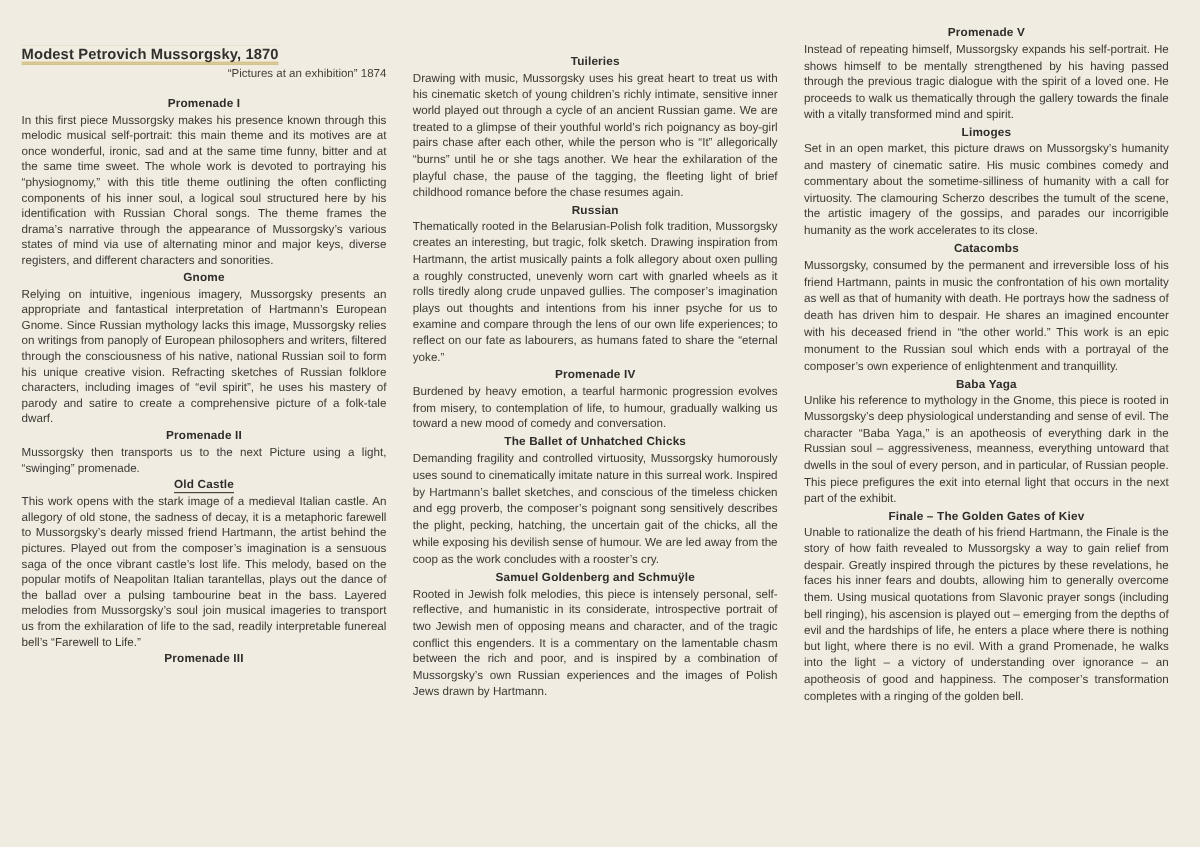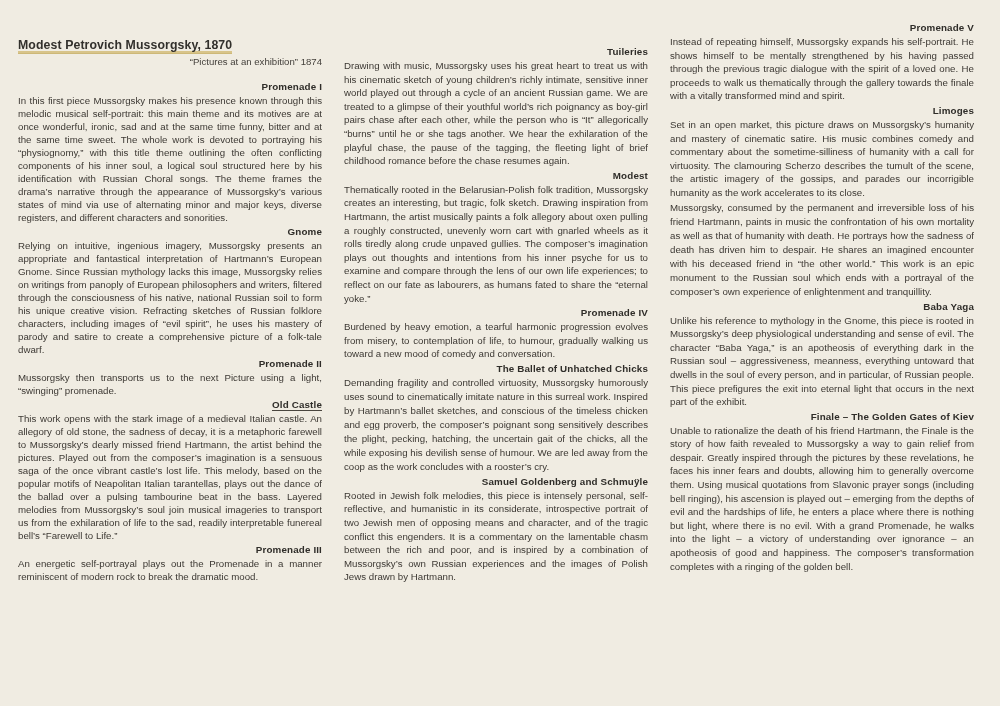--- a/index.html
+++ b/index.html
@@ -53,21 +53,21 @@
   }
   .doc-subtitle {
     text-align: right;
     font-size: 9.6px;
     color: #45413c;
     margin: 0 0 12px 0;
     line-height: 13px;
   }
 
   h2.sec {
-    text-align: right;
+    text-align: center;
     font-size: 9.8px;
     font-weight: bold;
     color: #2f2d29;
     margin: 1px 0 1px 0;
     line-height: 13px;
     letter-spacing: .15px;
   }
   h2.sec.underlined span.tx {
     border-bottom: 1.1px solid #4a463f;
     padding-bottom: 0px;
@@ -101,47 +101,47 @@
       <h2 class="sec"><span class="tx">Gnome</span></h2>
       <p class="body">Relying on intuitive, ingenious imagery, Mussorgsky presents an appropriate and fantastical interpretation of Hartmann’s European Gnome. Since Russian mythology lacks this image, Mussorgsky relies on writings from panoply of European philosophers and writers, filtered through the consciousness of his native, national Russian soil to form his unique creative vision. Refracting sketches of Russian folklore characters, including images of “evil spirit”, he uses his mastery of parody and satire to create a comprehensive picture of a folk-tale dwarf.</p>
 
       <h2 class="sec"><span class="tx">Promenade II</span></h2>
       <p class="body">Mussorgsky then transports us to the next Picture using a light, “swinging” promenade.</p>
 
       <h2 class="sec underlined"><span class="tx">Old Castle</span></h2>
       <p class="body">This work opens with the stark image of a medieval Italian castle. An allegory of old stone, the sadness of decay, it is a metaphoric farewell to Mussorgsky’s dearly missed friend Hartmann, the artist behind the pictures. Played out from the composer’s imagination is a sensuous saga of the once vibrant castle’s lost life. This melody, based on the popular motifs of Neapolitan Italian tarantellas, plays out the dance of the ballad over a pulsing tambourine beat in the bass. Layered melodies from Mussorgsky’s soul join musical imageries to transport us from the exhilaration of life to the sad, readily interpretable funereal bell’s “Farewell to Life.”</p>
 
       <h2 class="sec"><span class="tx">Promenade III</span></h2>
-      <p class="body">An energetic self-portrayal plays out the Promenade in a manner reminiscent of modern rock to break the dramatic mood.</p>
     </div>
 
     <div class="col col-2">
       <h2 class="sec"><span class="tx">Tuileries</span></h2>
       <p class="body loose">Drawing with music, Mussorgsky uses his great heart to treat us with his cinematic sketch of young children’s richly intimate, sensitive inner world played out through a cycle of an ancient Russian game. We are treated to a glimpse of their youthful world’s rich poignancy as boy-girl pairs chase after each other, while the person who is “It” allegorically “burns” until he or she tags another. We hear the exhilaration of the playful chase, the pause of the tagging, the fleeting light of brief childhood romance before the chase resumes again.</p>
 
-      <h2 class="sec"><span class="tx">Modest</span></h2>
+      <h2 class="sec"><span class="tx">Russian</span></h2>
       <p class="body loose">Thematically rooted in the Belarusian-Polish folk tradition, Mussorgsky creates an interesting, but tragic, folk sketch. Drawing inspiration from Hartmann, the artist musically paints a folk allegory about oxen pulling a roughly constructed, unevenly worn cart with gnarled wheels as it rolls tiredly along crude unpaved gullies. The composer’s imagination plays out thoughts and intentions from his inner psyche for us to examine and compare through the lens of our own life experiences; to reflect on our fate as labourers, as humans fated to share the “eternal yoke.”</p>
 
       <h2 class="sec"><span class="tx">Promenade IV</span></h2>
       <p class="body loose">Burdened by heavy emotion, a tearful harmonic progression evolves from misery, to contemplation of life, to humour, gradually walking us toward a new mood of comedy and conversation.</p>
 
       <h2 class="sec"><span class="tx">The Ballet of Unhatched Chicks</span></h2>
       <p class="body airy">Demanding fragility and controlled virtuosity, Mussorgsky humorously uses sound to cinematically imitate nature in this surreal work. Inspired by Hartmann’s ballet sketches, and conscious of the timeless chicken and egg proverb, the composer’s poignant song sensitively describes the plight, pecking, hatching, the uncertain gait of the chicks, all the while exposing his  devilish sense of humour. We are led away from the coop as the work concludes with a rooster’s cry.</p>
 
       <h2 class="sec"><span class="tx">Samuel Goldenberg and Schmuÿle</span></h2>
       <p class="body loose">Rooted in Jewish folk melodies, this piece is intensely personal, self-reflective, and humanistic in its considerate, introspective portrait of two Jewish men of opposing means and character, and of the tragic conflict this engenders. It is a commentary on the lamentable chasm between the rich and poor, and is inspired by a combination of Mussorgsky’s own Russian experiences and the images of Polish Jews drawn by Hartmann.</p>
     </div>
 
     <div class="col col-3">
       <h2 class="sec"><span class="tx">Promenade V</span></h2>
       <p class="body loose">Instead of repeating himself, Mussorgsky expands his self-portrait. He shows himself to be mentally strengthened by his having passed through the previous tragic dialogue with the spirit of a loved one. He proceeds to walk us thematically through the gallery towards the finale with a vitally transformed mind and spirit.</p>
 
       <h2 class="sec"><span class="tx">Limoges</span></h2>
       <p class="body loose">Set in an open market, this picture draws on Mussorgsky’s humanity and mastery of cinematic satire. His music combines comedy and commentary about the sometime-silliness of humanity with a call for virtuosity. The clamouring Scherzo describes the tumult of the scene, the artistic imagery of the gossips, and parades our incorrigible humanity as the work accelerates to its close.</p>
 
+      <h2 class="sec"><span class="tx">Catacombs</span></h2>
       <p class="body airy">Mussorgsky, consumed by the permanent and irreversible loss of his friend Hartmann, paints in music the confrontation of his own mortality as well as that of humanity with death. He portrays how the sadness of death has driven him to despair. He shares an imagined encounter with his deceased friend in “the other world.” This work is an epic monument to the Russian soul which ends with a portrayal of the composer’s own experience of enlightenment and tranquillity.</p>
 
       <h2 class="sec"><span class="tx">Baba Yaga</span></h2>
       <p class="body loose">Unlike his reference to mythology in the Gnome, this piece is rooted in Mussorgsky’s deep physiological understanding and sense of evil. The character “Baba Yaga,” is an apotheosis of everything dark in the Russian soul – aggressiveness, meanness, everything untoward that dwells in the soul of every person, and in particular, of Russian people. This piece prefigures the exit into eternal light that occurs in the next part of the exhibit.</p>
 
       <h2 class="sec"><span class="tx">Finale – The Golden Gates of Kiev</span></h2>
       <p class="body loose">Unable to rationalize the death of his friend Hartmann, the Finale is the story of how faith revealed to Mussorgsky a way to gain relief from despair. Greatly inspired through the pictures by these revelations, he faces his inner fears and doubts, allowing him to generally overcome them. Using musical quotations from Slavonic prayer songs (including bell ringing), his ascension is played out – emerging from the depths of evil and the hardships of life, he enters a place where there is nothing but light, where there is no evil. With a grand Promenade, he walks into the light – a victory of understanding over ignorance – an apotheosis of good and happiness. The composer’s transformation completes with a ringing of the golden bell.</p>
     </div>
 
   </div>

